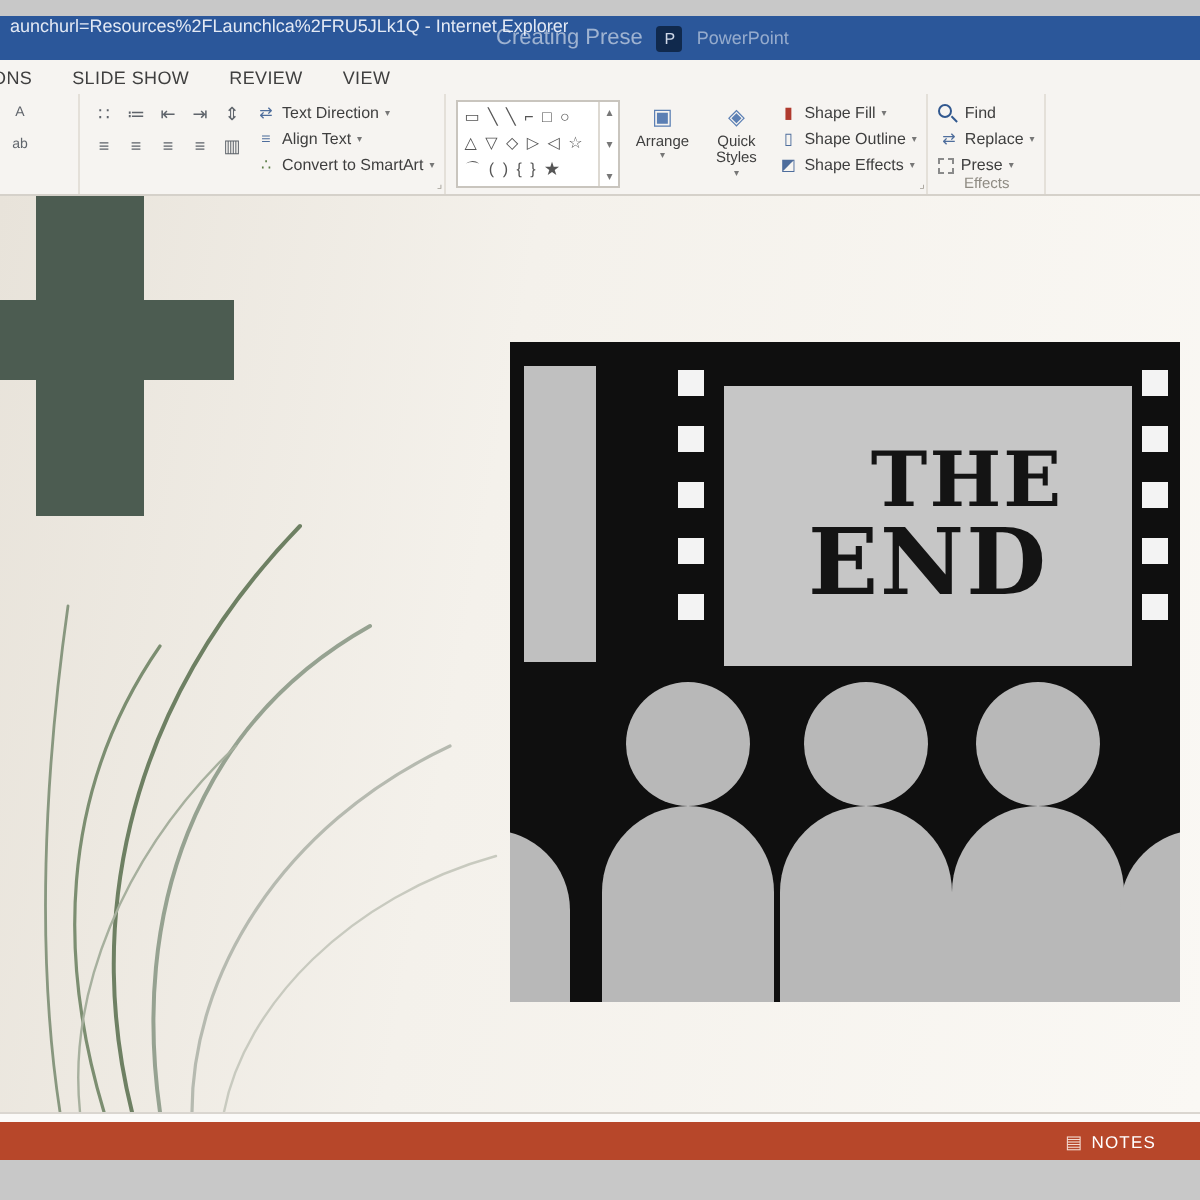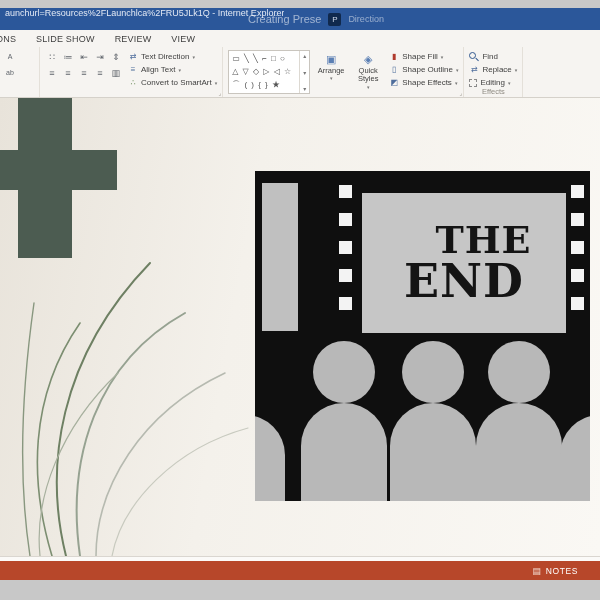--- a/index.html
+++ b/index.html
@@ -83,21 +83,21 @@
   .notes-ico { font-size:9px; color:#f3d9cf; }
 </style>
 </head>
 <body>
 
 <div id="titlebar">
   <span class="tb-title">aunchurl=Resources%2FLaunchlca%2FRU5JLk1Q - Internet Explorer</span>
   <div class="tb-center">
     <span class="tb-tab">Creating Prese</span>
     <span class="tb-badge">P</span>
-    <span class="tb-app">Direction</span>
+    <span class="tb-app">PowerPoint</span>
   </div>
 </div>
 
 <div id="tabsrow">
   <span class="rtab cut">ONS</span>
   <span class="rtab">SLIDE SHOW</span>
   <span class="rtab">REVIEW</span>
   <span class="rtab">VIEW</span>
 </div>
 
@@ -202,21 +202,21 @@
         <span class="mag"></span>
         <span>Find</span>
       </div>
       <div class="tbtn">
         <span class="mico">⇄</span>
         <span>Replace</span>
         <span class="caret">▾</span>
       </div>
       <div class="tbtn">
         <span class="selbox"></span>
-        <span>Editing</span>
+        <span>Prese</span>
         <span class="caret">▾</span>
       </div>
     </div>
     <span class="grp-label">Effects</span>
   </div>
 </div>
 
 <div id="slidearea">
   <div class="cross-v"></div>
   <div class="cross-h"></div>

